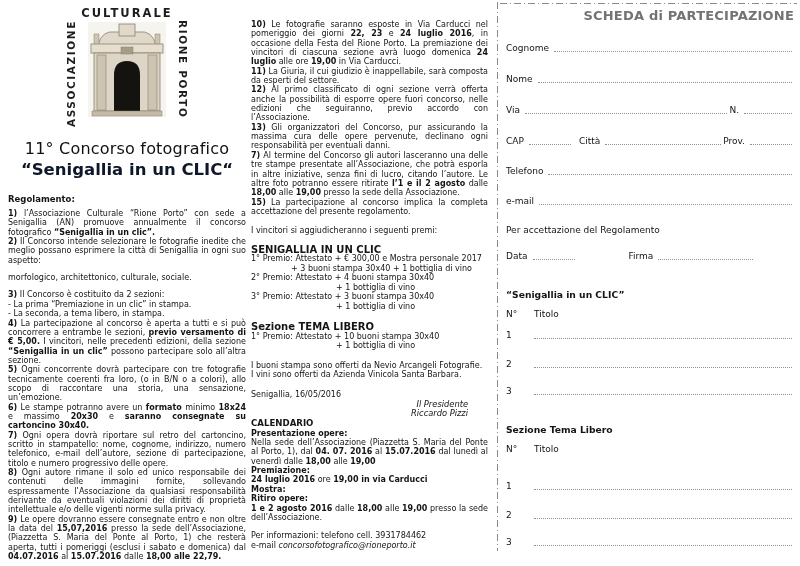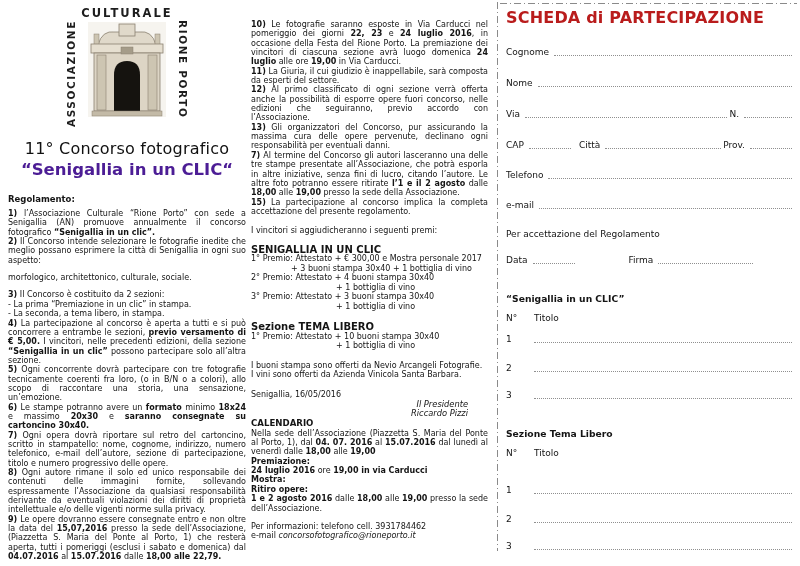--- a/index.html
+++ b/index.html
@@ -21,41 +21,41 @@
 
   
   .logo{display:flex;justify-content:center;align-items:stretch;gap:5px;width:156px;margin:2px auto 0 auto;}
   .logo-side{writing-mode:vertical-rl;font-weight:bold;font-size:10.5px;letter-spacing:1.6px;color:#1d1d1d;line-height:1;padding-top:14px;}
   .logo-assoc{transform:rotate(180deg);padding-top:0;padding-bottom:14px;}
   .logo-center{display:flex;flex-direction:column;align-items:center;}
   .logo-top{font-weight:bold;font-size:11.5px;letter-spacing:2px;color:#1d1d1d;text-align:right;}
   svg.arch{width:78px;height:95px;margin-top:2px;display:block;}
 
   .doc-title{margin-top:12px;text-align:center;font-size:16px;color:#101010;letter-spacing:0.2px;}
-  .doc-subtitle{margin-top:2px;text-align:center;font-size:16.5px;font-weight:bold;color:#4c1d95;}
+  .doc-subtitle{margin-top:2px;text-align:center;font-size:16.5px;font-weight:bold;color:#0f172a;}
 
   .reg-heading{font-weight:bold;font-size:8.5px;margin-top:15px;margin-bottom:5px;}
   p.j{margin:0;text-align:justify;font-size:8px;line-height:9.35px;}
   .line{font-size:8px;line-height:9.35px;}
 
   
   .intro{margin-top:10px;}
   .sec-h{font-weight:bold;font-size:10px;margin-top:9px;line-height:9.6px;}
   .pline{font-size:8px;line-height:9.5px;}
   .ind1{padding-left:40px;}
   .ind2{padding-left:85px;}
   .sponsors{margin-top:10px;}
   .dateline{margin-top:11px;}
   .sig{text-align:right;padding-right:20px;font-style:italic;font-size:8.3px;line-height:9.6px;}
   .cal-h{font-weight:bold;font-size:8.6px;line-height:9.6px;}
   .cal-label{font-weight:bold;font-size:8px;line-height:9.4px;}
   .info{margin-top:9px;}
 
   
-  .form-title{text-align:left;font-weight:bold;font-size:16px;letter-spacing:0.2px;color:#b91c1c;}
+  .form-title{text-align:right;font-weight:bold;font-size:13px;letter-spacing:0.2px;color:#737373;}
   .frow{display:flex;align-items:flex-end;font-size:9px;margin-top:20px;}
   .flabel{white-space:pre;line-height:11px;}
   .dots{flex:1 1 auto;border-bottom:1px dotted #8f8f8f;height:2px;margin:0 2px 2px 5px;}
   .dots.w42{flex:0 0 42px;}
   .dots.w48{flex:0 0 48px;}
   .dots.w95{flex:0 0 95px;}
   .spacer52{width:52px;}
   .accept{font-size:9px;margin-top:18px;}
   .form-sec-title{font-weight:bold;font-size:9.2px;margin-top:27px;}
   .hdr-row{display:flex;font-size:9px;margin-top:9px;}
@@ -135,20 +135,21 @@
     <div class="line">I buoni stampa sono offerti da Nevio Arcangeli Fotografie.</div>
     <div class="line">I vini sono offerti da Azienda Vinicola Santa Barbara.</div>
   </div>
 
   <div class="line dateline">Senigallia, 16/05/2016</div>
   <div class="sig">Il Presidente</div>
   <div class="sig">Riccardo Pizzi</div>
 
   <div class="cal-h">CALENDARIO</div>
 
+  <div class="cal-label">Presentazione opere:</div>
   <p class="j">Nella sede dell’Associazione (Piazzetta S. Maria del Ponte al Porto, 1), dal <b>04. 07. 2016</b> al <b>15.07.2016</b> dal lunedì al venerdì dalle <b>18,00</b> alle <b>19,00</b></p>
   <div class="cal-label">Premiazione:</div>
   <p class="line" style="margin:0"><b>24 luglio 2016</b>  ore <b>19,00 in via Carducci</b></p>
   <div class="cal-label">Mostra:</div>
   <div class="cal-label">Ritiro opere:</div>
   <p class="j"><b>1 e 2 agosto 2016</b> dalle <b>18,00</b> alle <b>19,00</b> presso la sede dell’Associazione.</p>
 
   <div class="info">
     <div class="line">Per informazioni: telefono cell. 3931784462</div>
     <p class="line" style="margin:0">e-mail <i>concorsofotografico@rioneporto.it</i></p>

